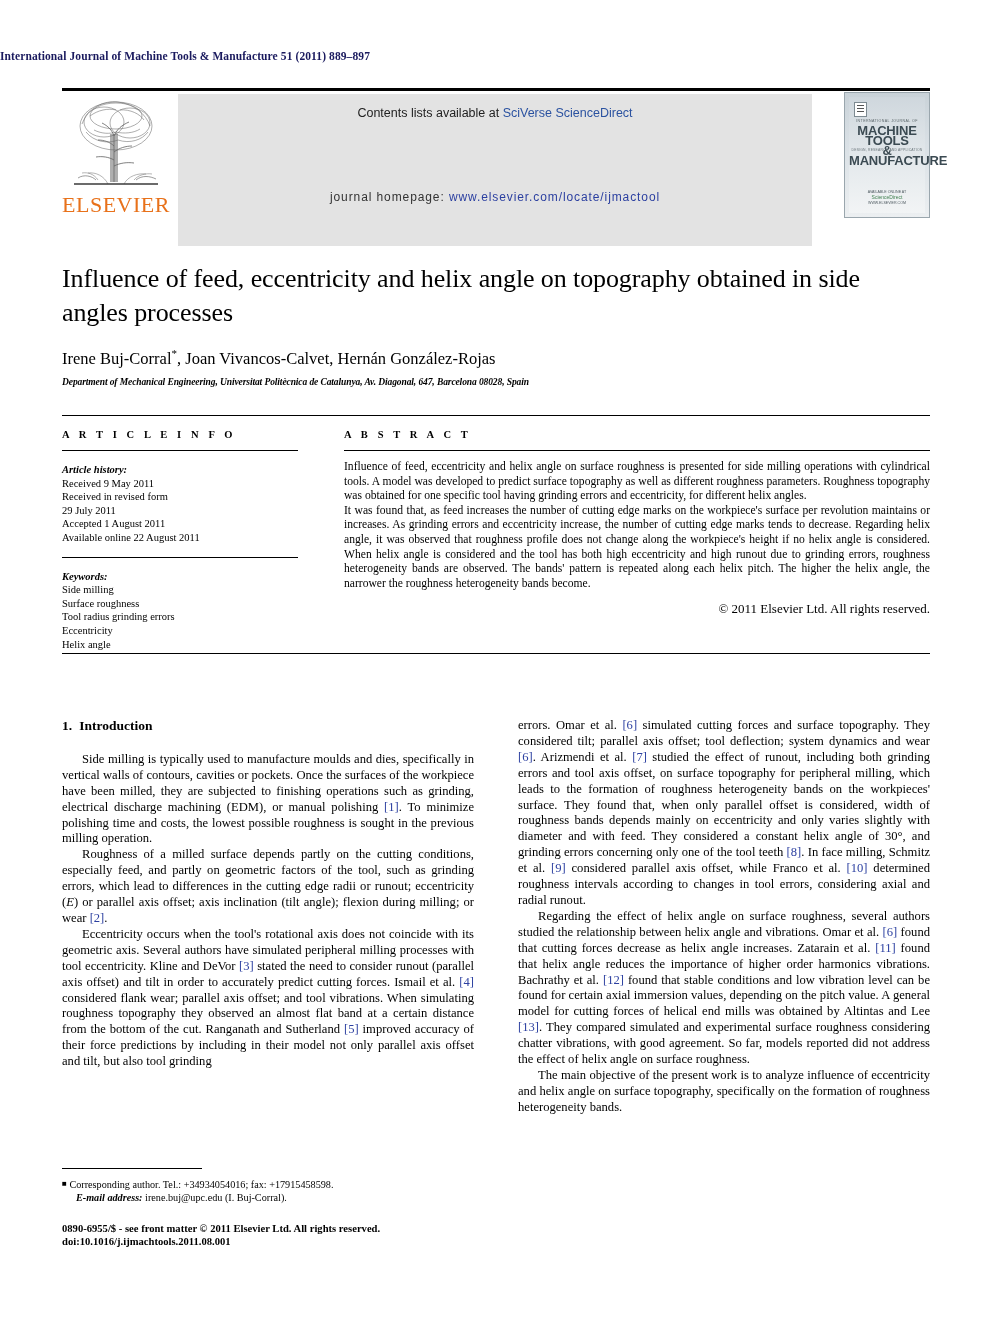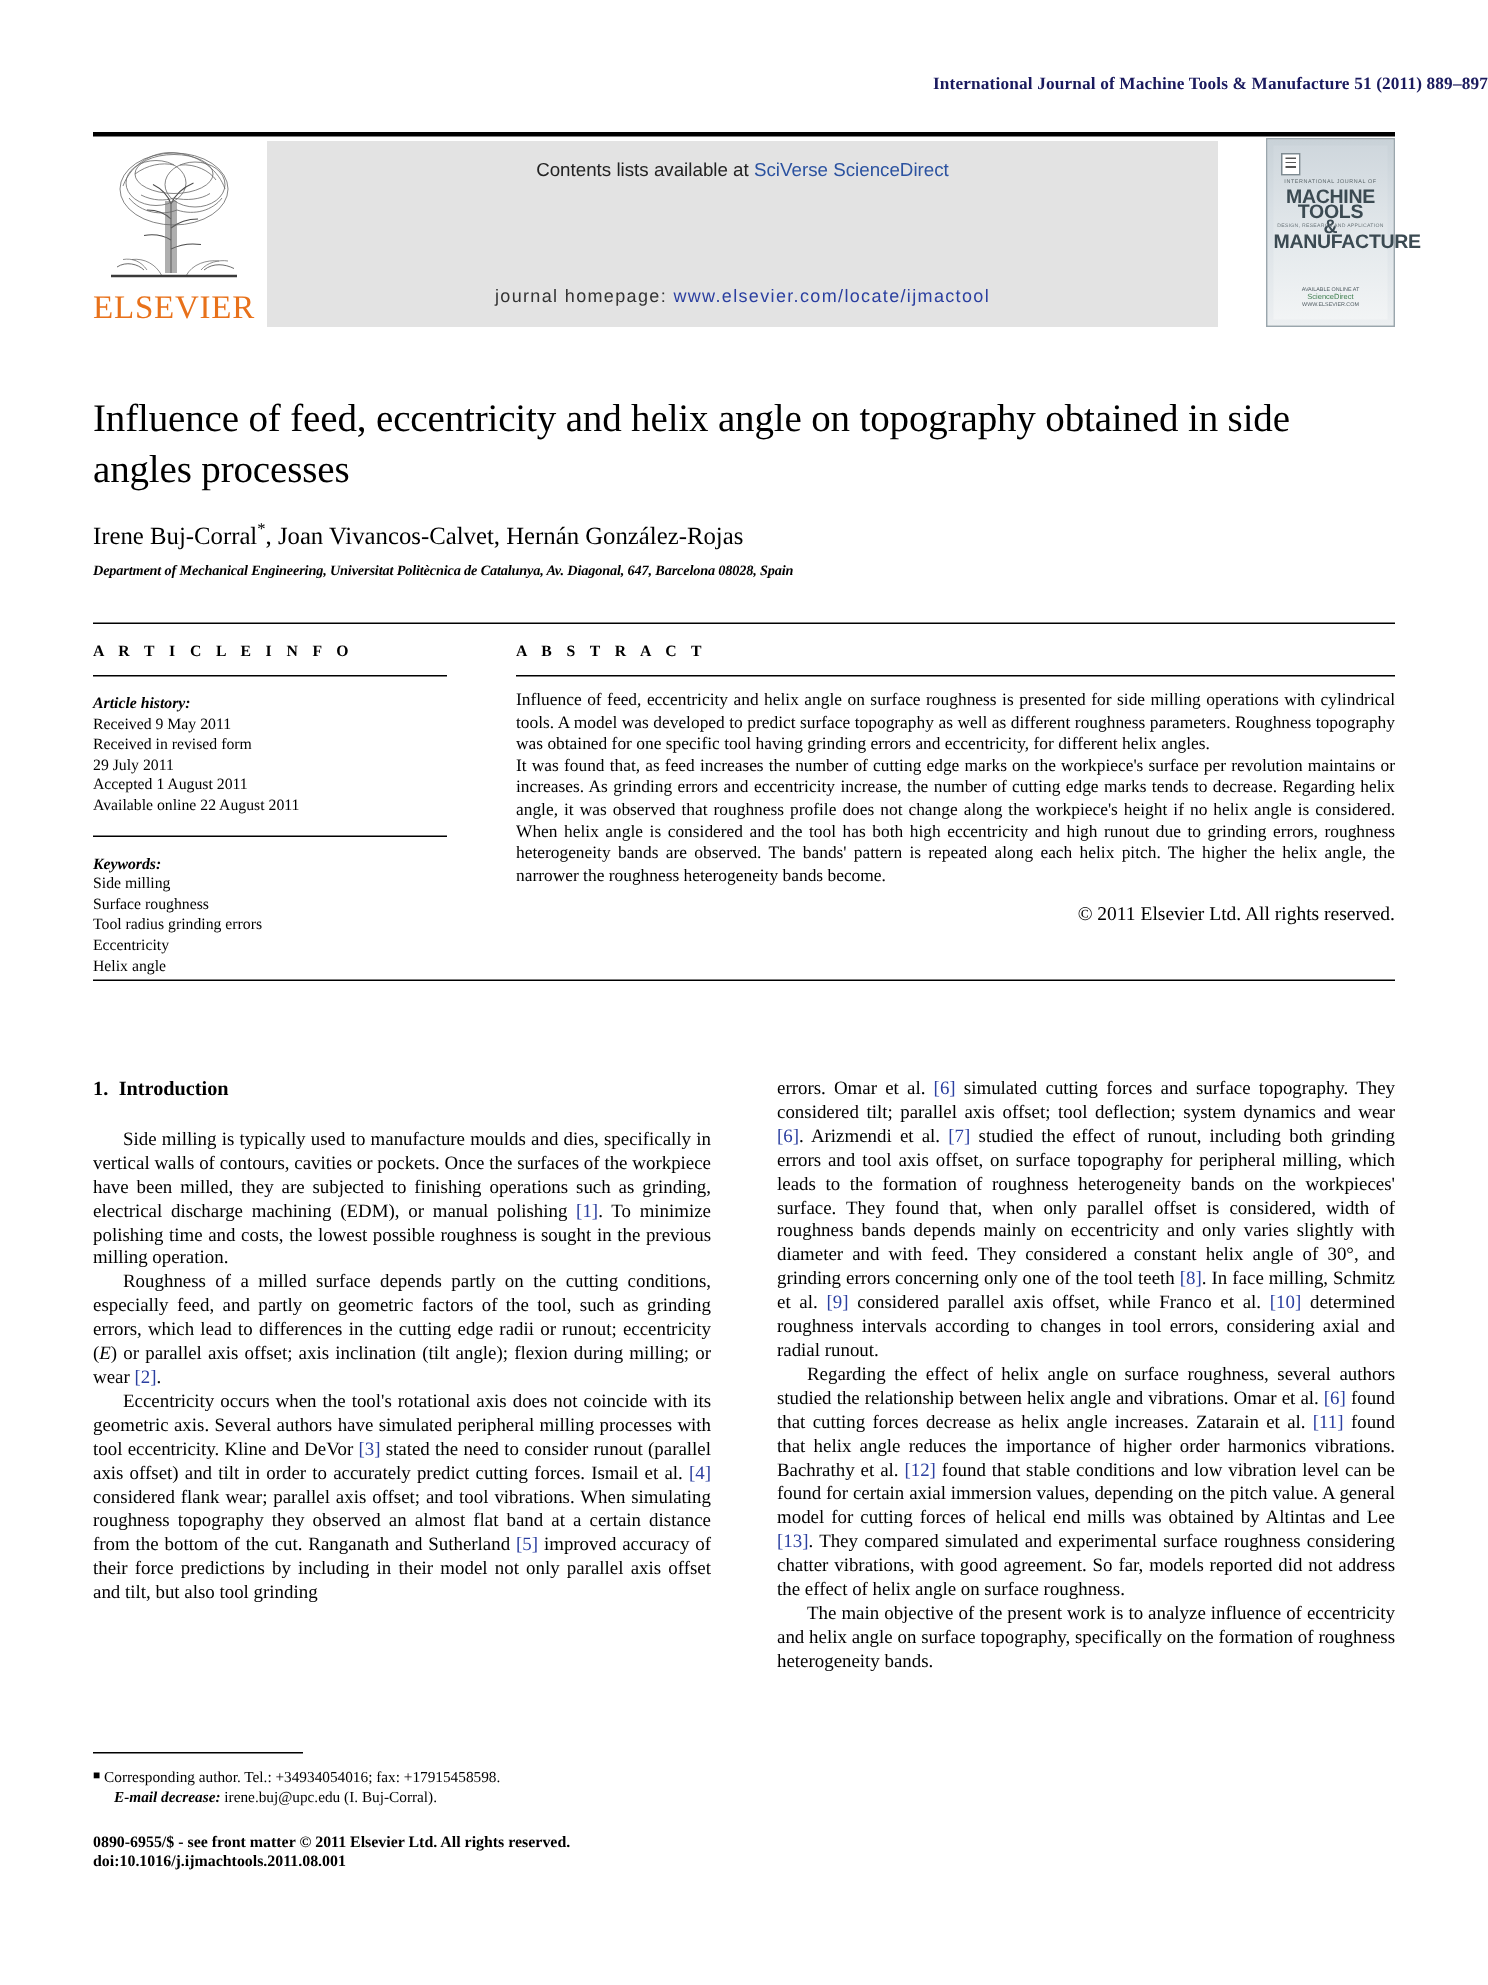--- a/index.html
+++ b/index.html
@@ -20,21 +20,21 @@
     left: 0; top: 0;
     width: 992px;
     height: 1323px;
   }
 
   
   .running-head {
     position: absolute;
     left: 0; top: 50px;
     width: 992px;
-    text-align: right;
+    text-align: left;
     font-family: "Liberation Serif", serif;
     font-size: 11.5px;
     font-weight: bold;
     color: #1a1a5e;
     letter-spacing: 0.1px;
   }
 
   
   .masthead {
     position: absolute;
@@ -69,21 +69,21 @@
     text-align: center;
     font-family: "Liberation Serif", serif;
     font-size: 22px;
     letter-spacing: 0.5px;
     color: #E8711A;
   }
   .masthead-center {
     position: absolute;
     left: 116px; top: 6px;
     width: 634px;
-    height: 124px;
+    height: 152px;
     background: #e3e3e3;
     text-decoration: underline;
   }
   .contents-line {
     position: absolute;
     left: 0; top: 12px;
     width: 634px;
     text-align: center;
     font-family: "Liberation Sans", sans-serif;
     font-size: 12.5px;
@@ -481,21 +481,21 @@
     </div>
   </div>
 
   <div class="footnote-rule"></div>
   <div class="footnote">
     <div>
       <span class="star">■</span>
       <span>Corresponding author. Tel.: +34934054016; fax: +17915458598.</span>
     </div>
     <div style="padding-left:14px;">
-      <span class="em">E-mail decrease:</span>
+      <span class="em">E-mail address:</span>
       <span>irene.buj@upc.edu (I. Buj-Corral).</span>
     </div>
   </div>
 
   <div class="imprint">
     <div>0890-6955/$ - see front matter © 2011 Elsevier Ltd. All rights reserved.</div>
     <div>doi:10.1016/j.ijmachtools.2011.08.001</div>
   </div>
 
 </div>

